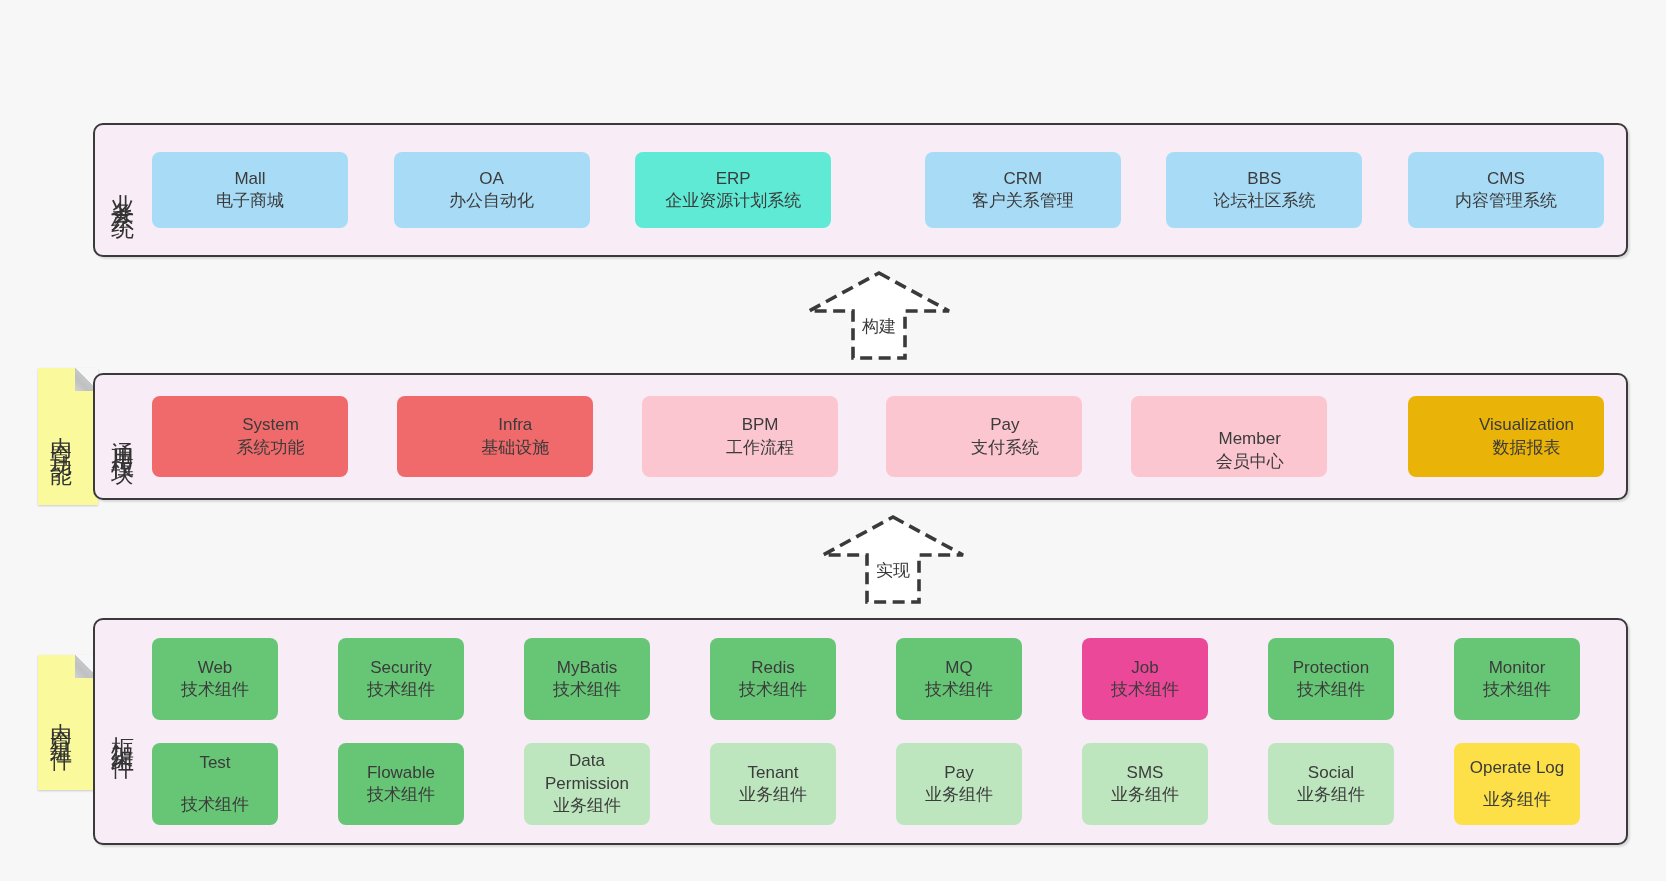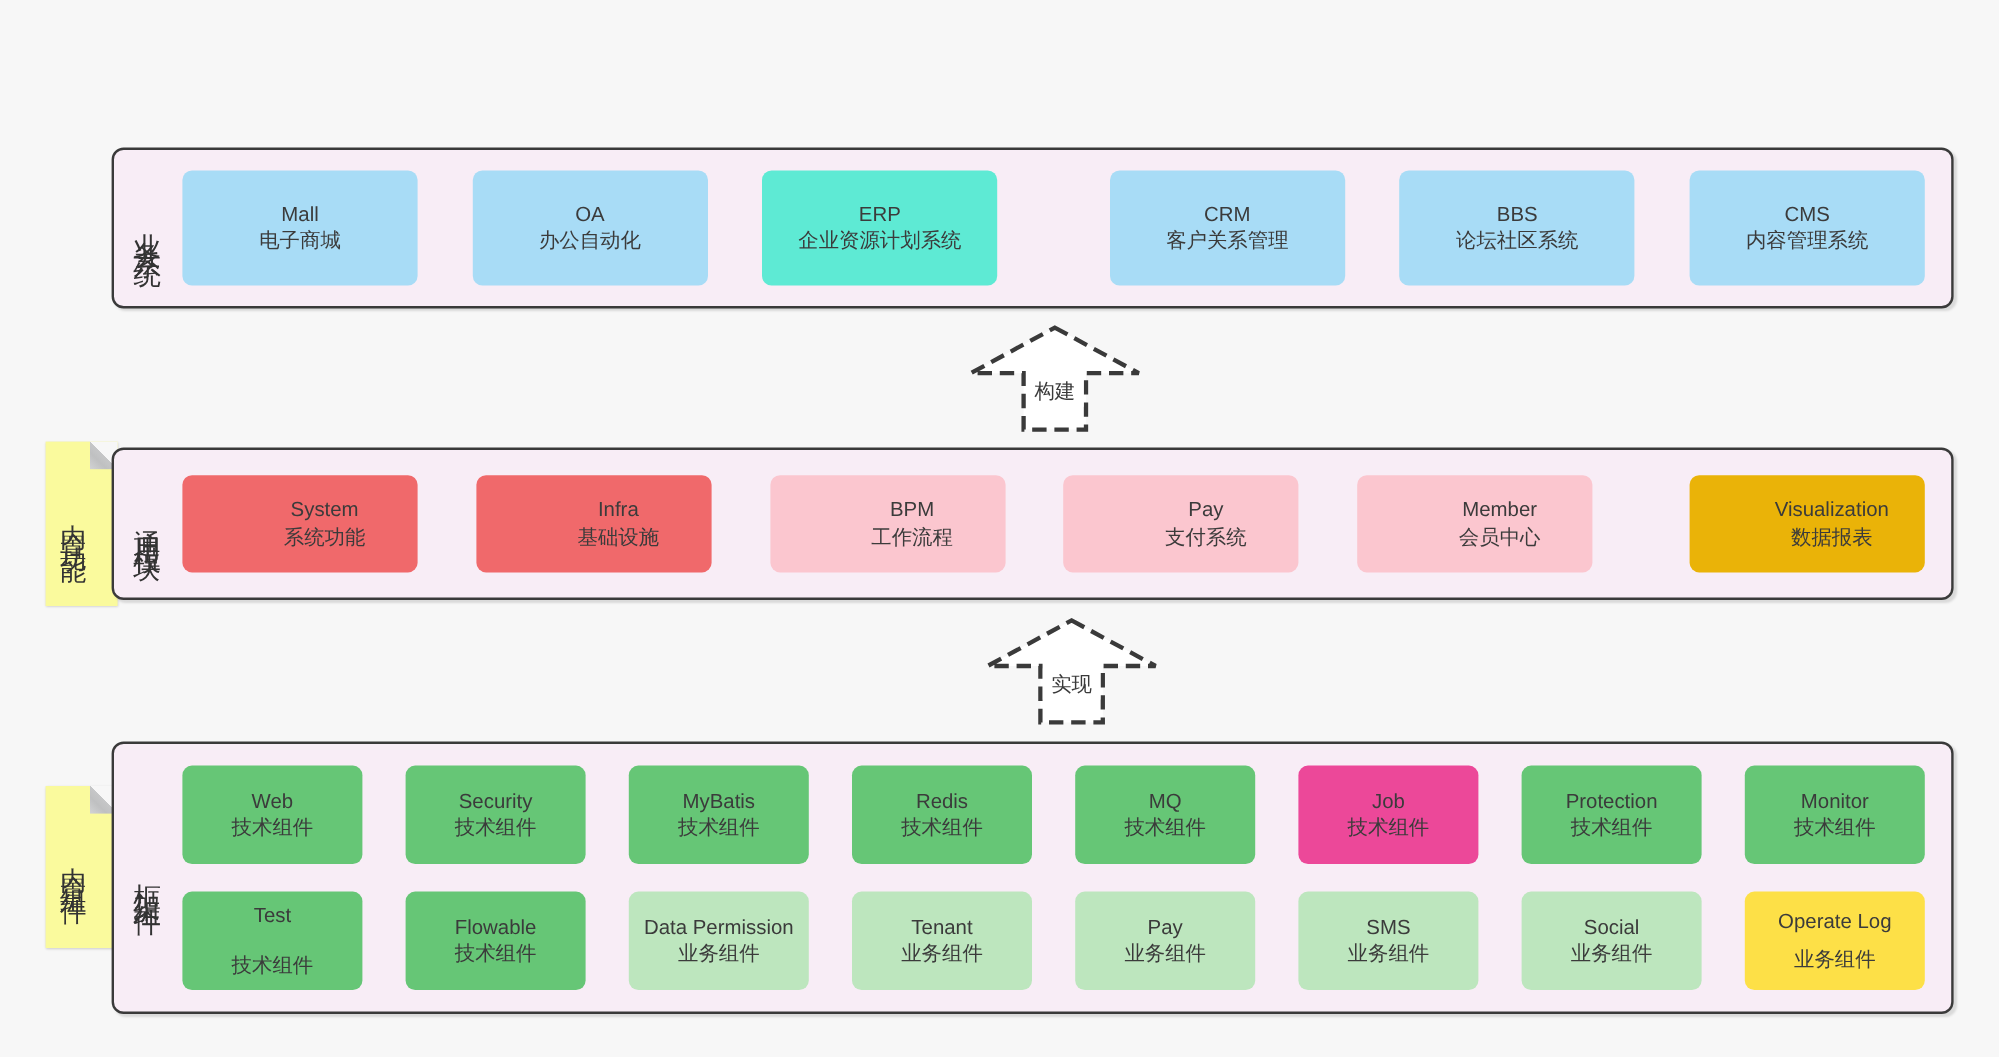--- a/index.html
+++ b/index.html
@@ -56,23 +56,23 @@
   .box{
     border-radius:8px;
     display:flex;flex-direction:column;
     align-items:center;justify-content:center;
     text-align:center;
     font-size:17px;line-height:1.32;
     color:#3b3b3b;
     box-sizing:border-box;
     padding:4px 6px;
   }
-  .layer-1 .box{width:196px;height:96px;}
+  .layer-1 .box{width:196px;height:76px;}
   .layer-2 .box{width:196px;height:81px;padding-left:47px;}
-  .layer-3 .box{width:150px;height:82px;}
+  .layer-3 .box{width:126px;height:82px;}
   .box .en{white-space:pre-wrap;}
   .box .zh{white-space:nowrap;}
 
   
   .sticky-note{
     position:absolute;
     left:38px;width:60px;
     background:#fafa9d;
     box-shadow:0 1px 2px rgba(0,0,0,0.18);
     display:flex;align-items:center;justify-content:center;
@@ -168,21 +168,21 @@
           <div class="zh">基础设施</div>
         </div>
         <div class="box" style="background: rgb(251, 198, 207);">
           <div class="en">BPM</div>
           <div class="zh">工作流程</div>
         </div>
         <div class="box" style="background: rgb(251, 198, 207);">
           <div class="en">Pay</div>
           <div class="zh">支付系统</div>
         </div>
-        <div class="box" style="background: rgb(251, 198, 207);">
+        <div class="box" style="background: rgb(251, 198, 207); justify-content: flex-end;">
           <div class="en">Member</div>
           <div class="zh">会员中心</div>
         </div>
         <div class="box" style="background: #eab308; margin-left: 32px;">
           <div class="en">Visualization</div>
           <div class="zh">数据报表</div>
         </div>
       </div>
   </section>
 

